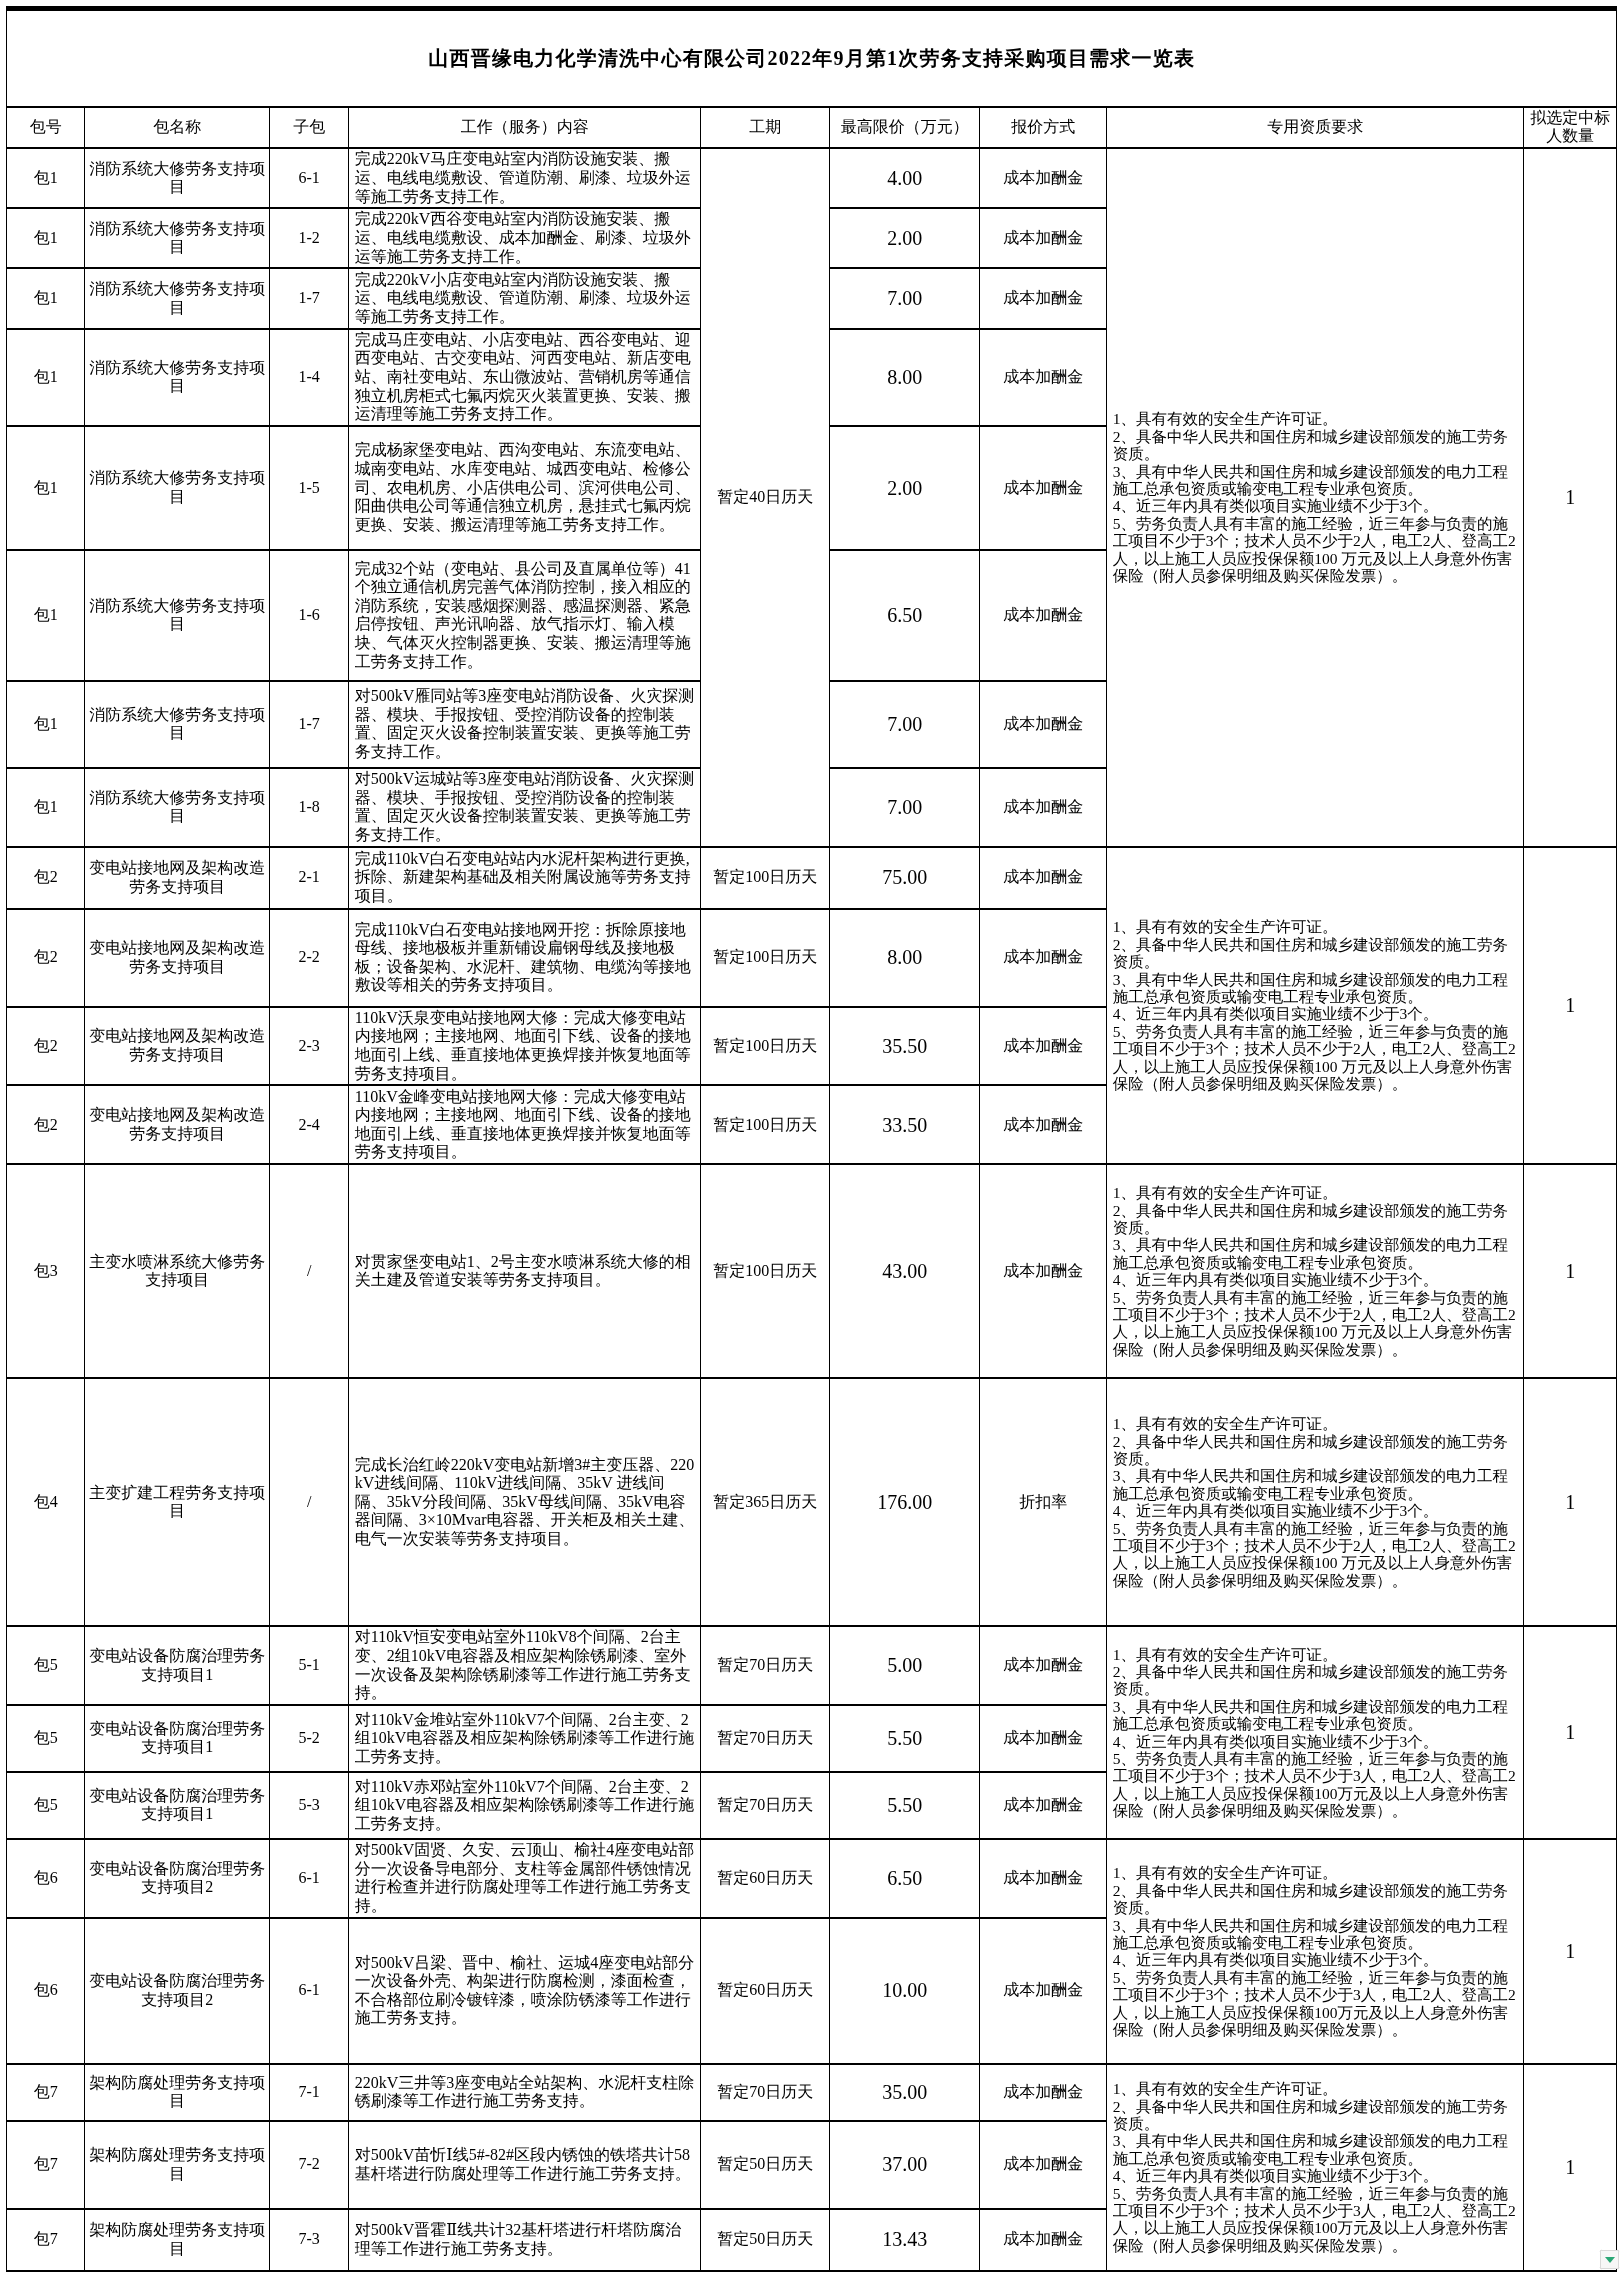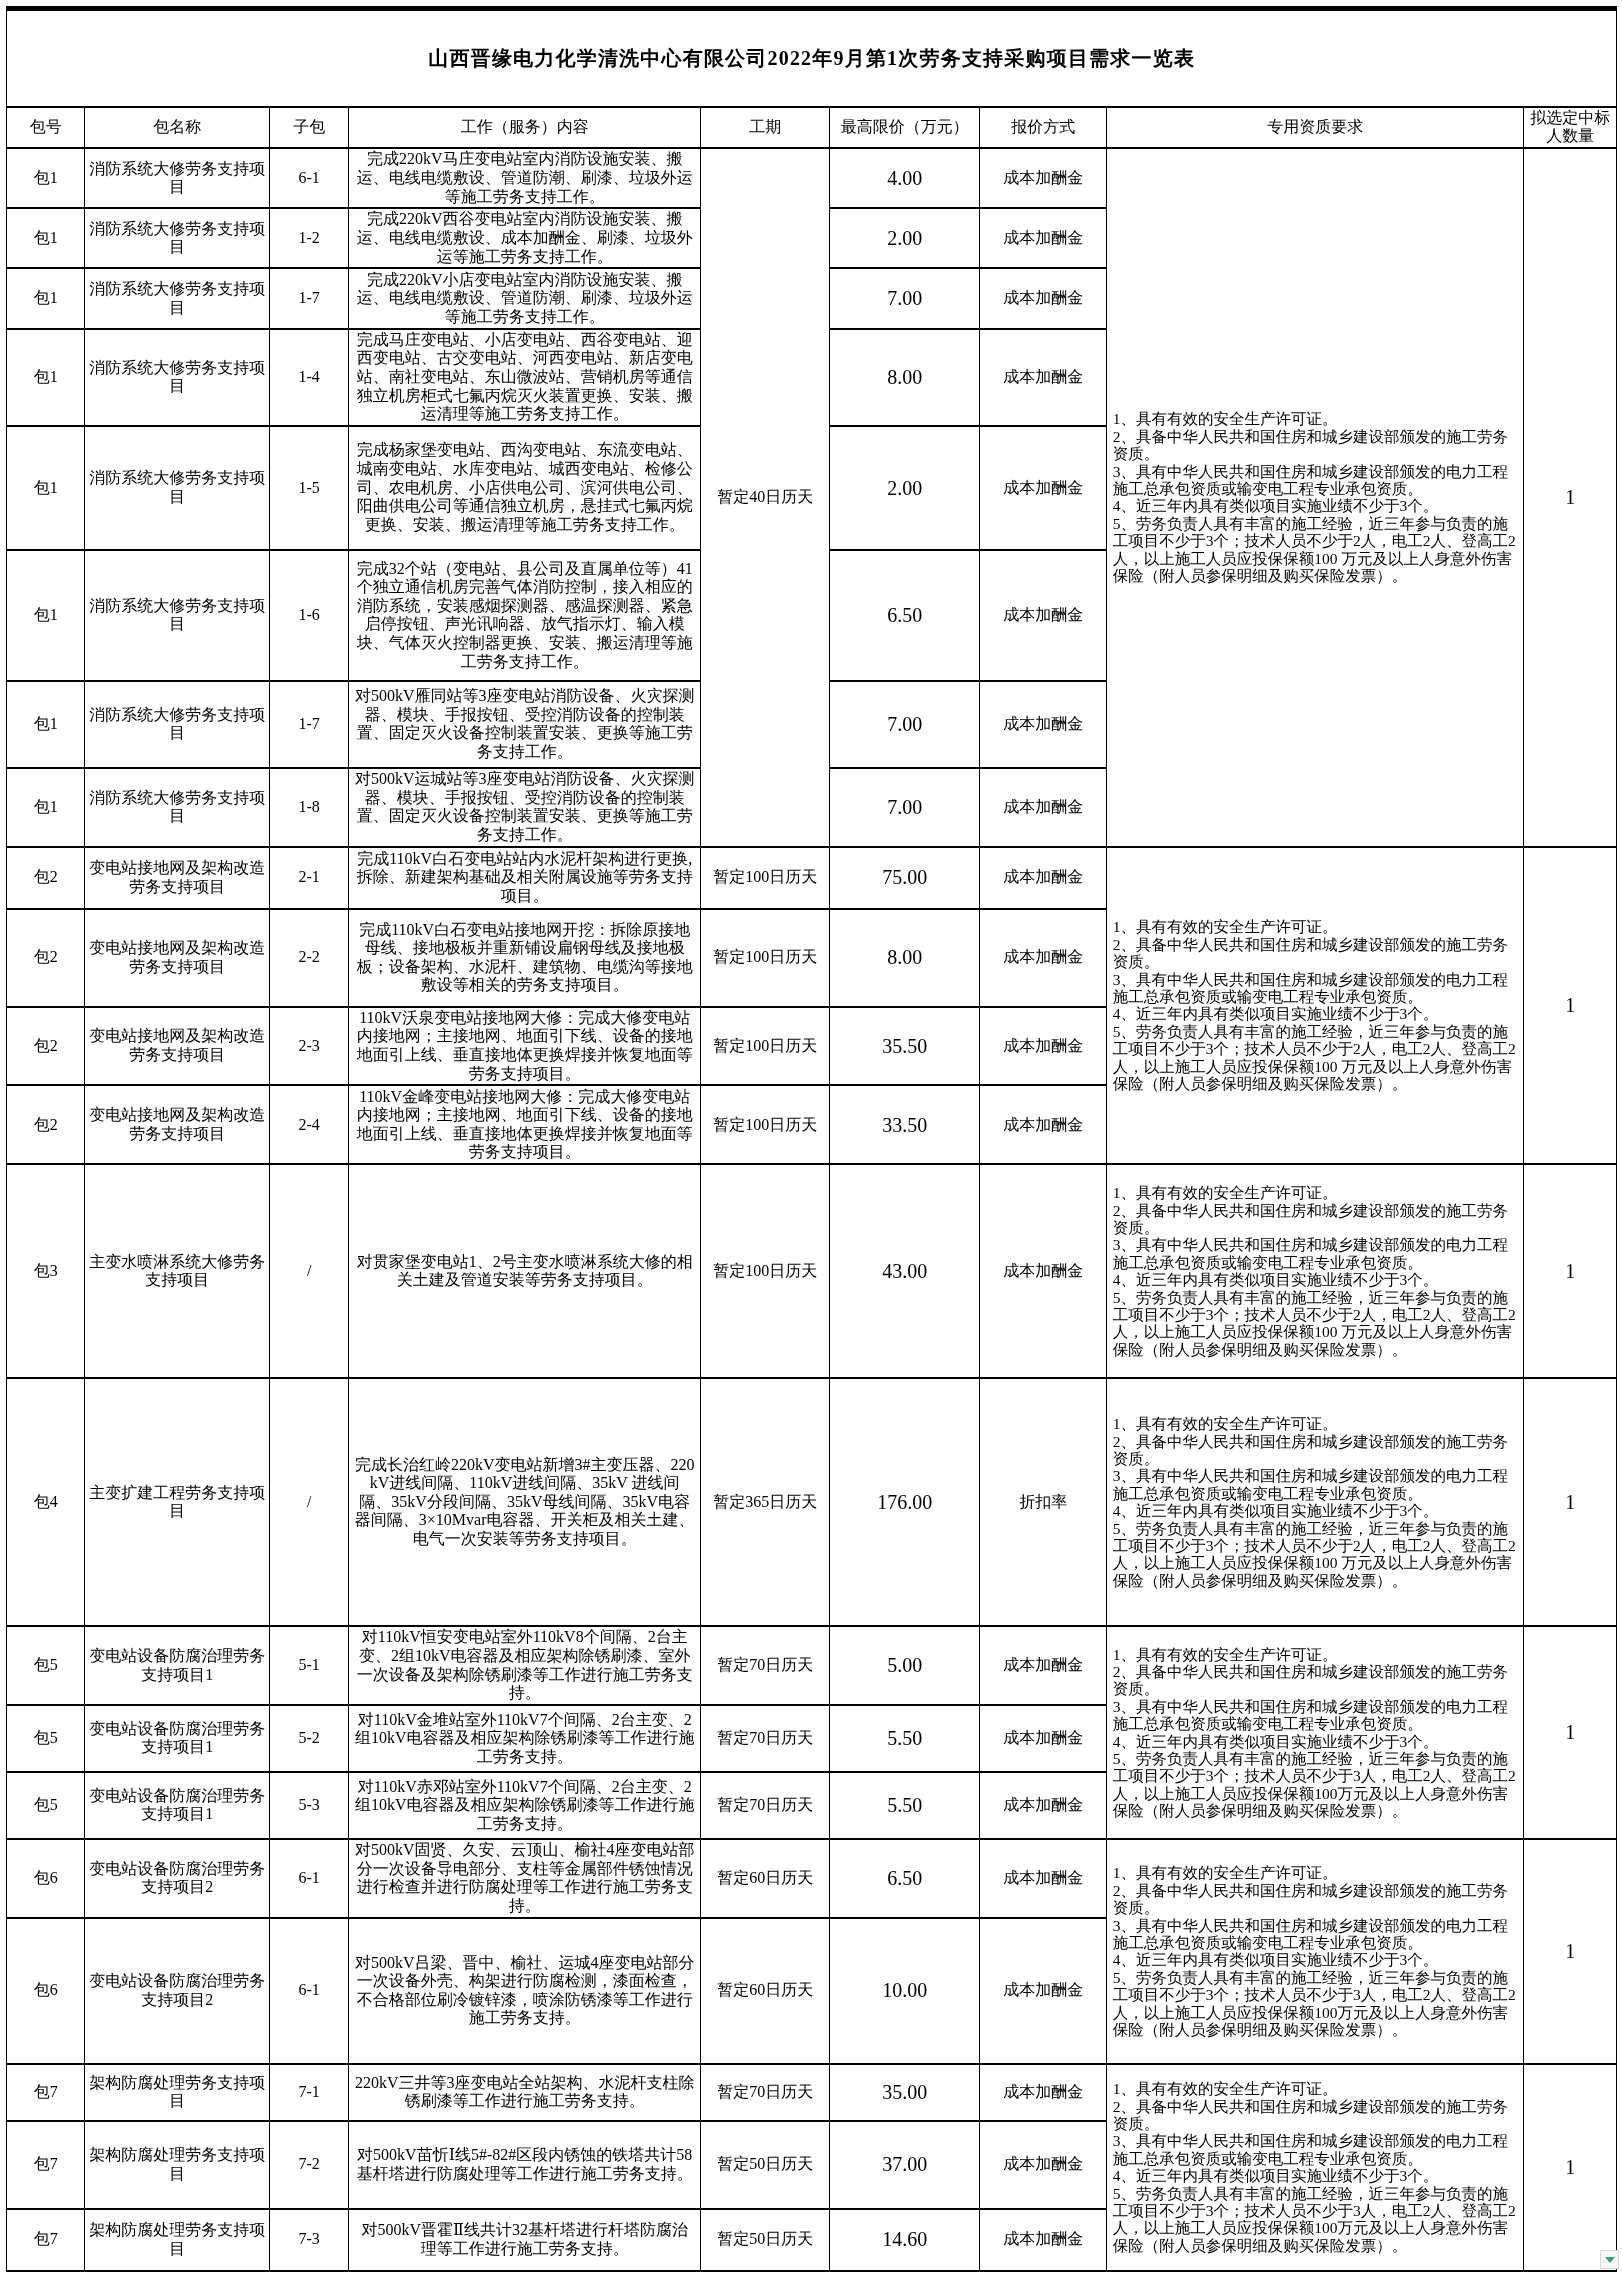--- a/index.html
+++ b/index.html
@@ -1,21 +1,21 @@
 <!DOCTYPE html>
 <html style="font-size:10px"><head>
 <meta charset="utf-8">
 <style>
   html,body{margin:0;padding:0;background:#fff;}
   body{width:1623px;font-family:"Liberation Serif","DejaVu Serif",serif;color:#000;}
   .sheet{padding:6.2px 0 3.7px 6.2px;}
   table{border-collapse:collapse;table-layout:fixed;width:1611px;border:1.9px solid #000;border-top:5.6px solid #000;background:#fff;}
   td,th{border:1.2px solid #000;border-top-width:2.5px;border-bottom-width:2.5px;padding:1.2px 3.7px;vertical-align:middle;text-align:center;font-size:16px;line-height:18.6px;font-weight:normal;word-break:break-all;}
   .title-cell{height:92px;font-size:20px;font-weight:bold;letter-spacing:1.2px;}
-  .content{text-align:center;padding:1.2px 5.6px;}
+  .content{text-align:left;padding:1.2px 5.6px;}
   .qual{text-align:left;white-space:pre-line;font-size:15.5px;line-height:17.4px;padding:2.5px 5.6px;margin-left:16px;}
   .num{font-size:20px;}
   .filter-btn{position:absolute;right:3.1px;bottom:3.1px;width:18.6px;height:18.6px;background:#f7f7f7;border:1.2px solid #d9d9d9;border-radius:1.2px;display:flex;align-items:center;justify-content:center;box-sizing:border-box;}
   .tri{width:0;height:0;border-left:5px solid transparent;border-right:5px solid transparent;border-top:6.8px solid #2aa876;}
 </style>
 </head>
 <body>
 
 <div class="sheet">
 <table>
@@ -295,20 +295,20 @@
     <td>暂定50日历天</td>
     <td class="num">37.00</td>
     <td>成本加酬金</td>
   </tr>
   <tr style="height:62px">
     <td>包7</td>
     <td>架构防腐处理劳务支持项目</td>
     <td>7-3</td>
     <td class="content">对500kV晋霍Ⅱ线共计32基杆塔进行杆塔防腐治理等工作进行施工劳务支持。</td>
     <td>暂定50日历天</td>
-    <td class="num">14.60</td>
+    <td class="num">13.43</td>
     <td>成本加酬金</td>
   </tr>
 
   </tbody>
 </table>
 </div>
 
 
 </body></html>

